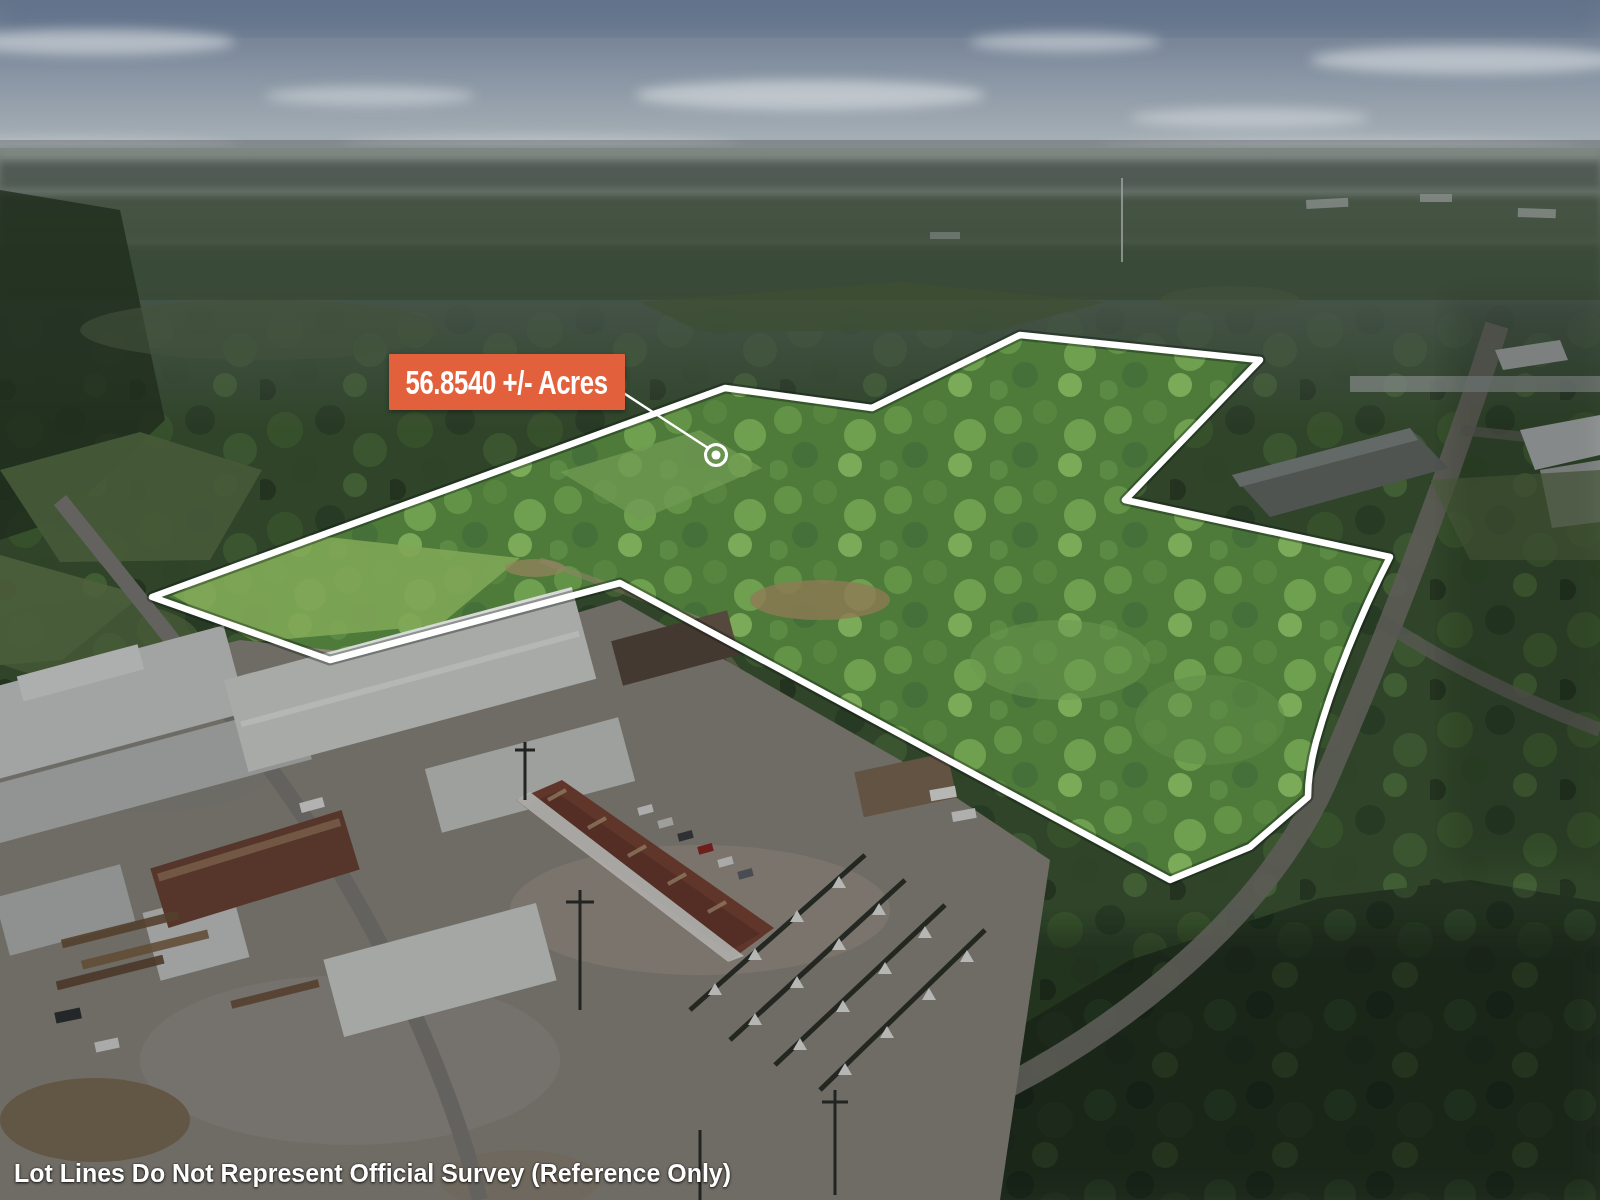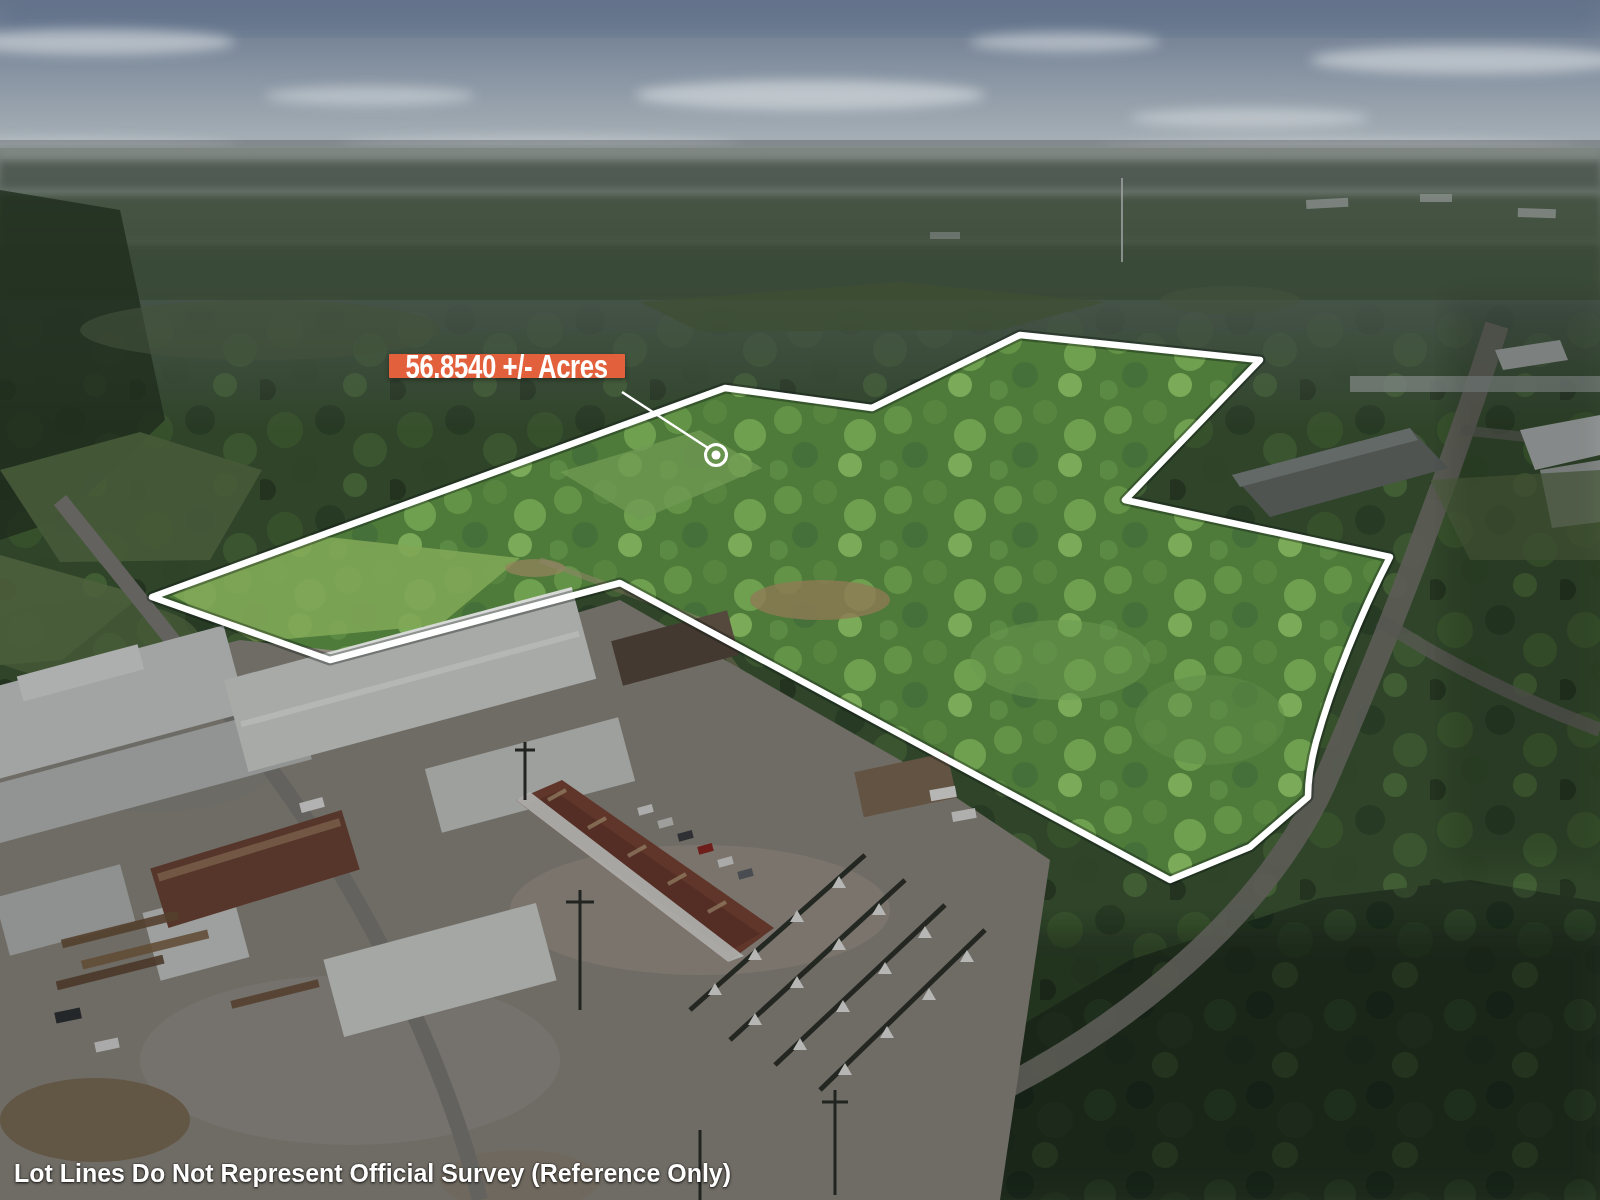--- a/index.html
+++ b/index.html
@@ -3,21 +3,21 @@
 <meta charset="utf-8">
 <style>
   html,body{margin:0;padding:0;}
   body{
     width:1600px;height:1200px;position:relative;overflow:hidden;
     background:#31452c;
     font-family:"Liberation Sans", sans-serif;
   }
   #scene{position:absolute;left:0;top:0;}
   .acreage-label{
-    position:absolute;left:389px;top:354px;width:236px;height:24px;
+    position:absolute;left:389px;top:354px;width:236px;height:56px;
     background:#e2613c;
     display:flex;align-items:center;justify-content:center;
     box-shadow:0 2px 4px rgba(0,0,0,.35);
     border-radius:1px;
   }
   .acreage-label span{
     color:#ffffff;font-weight:bold;font-size:33px;line-height:1;
     white-space:nowrap;
     transform:scaleX(.78);
     letter-spacing:-0.5px;

